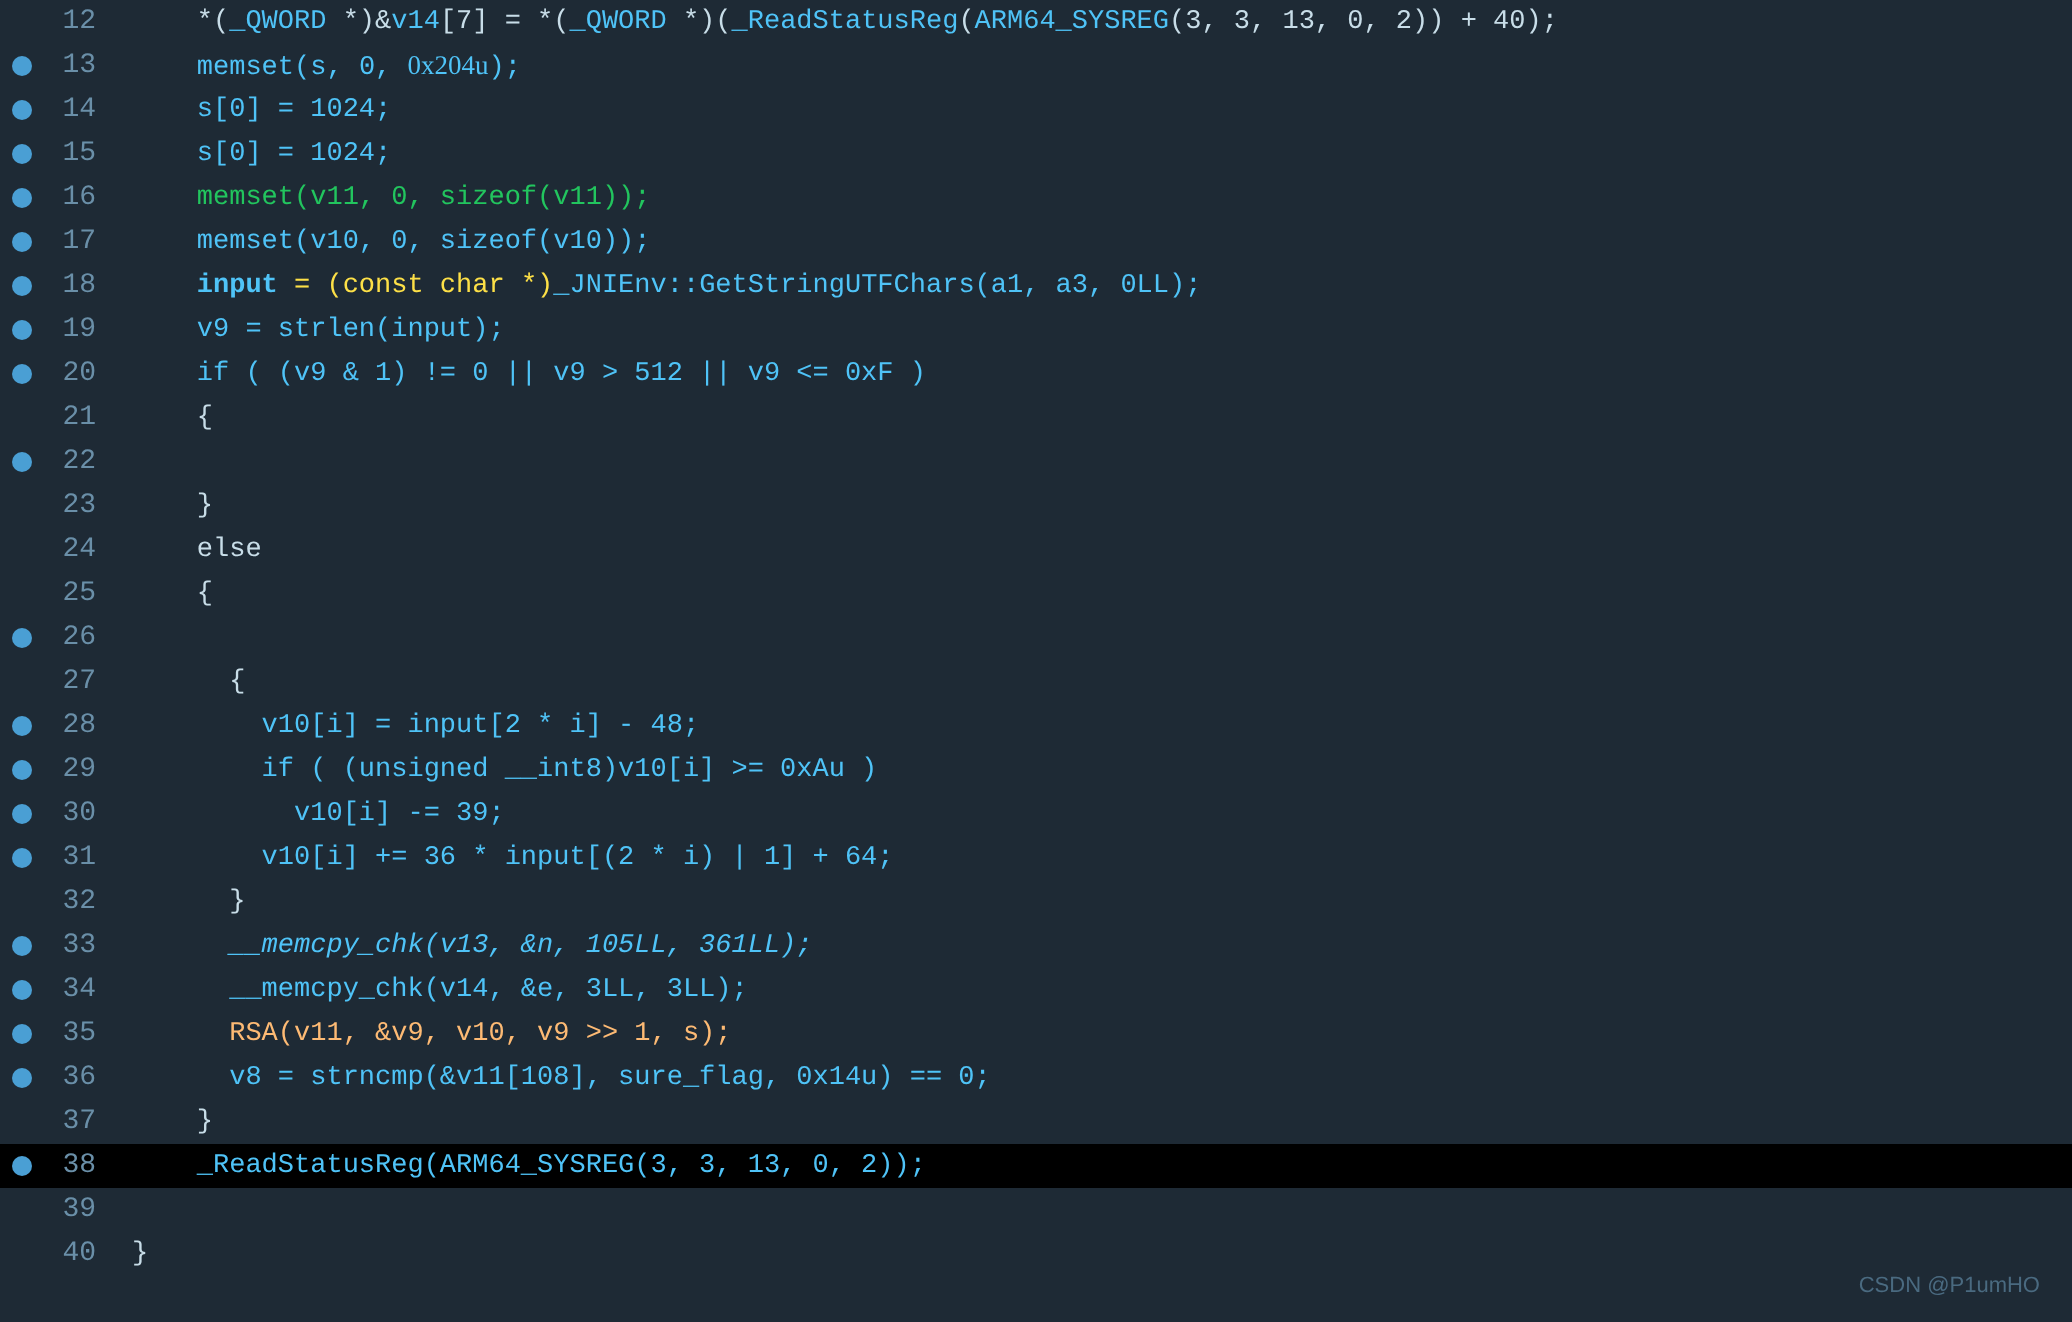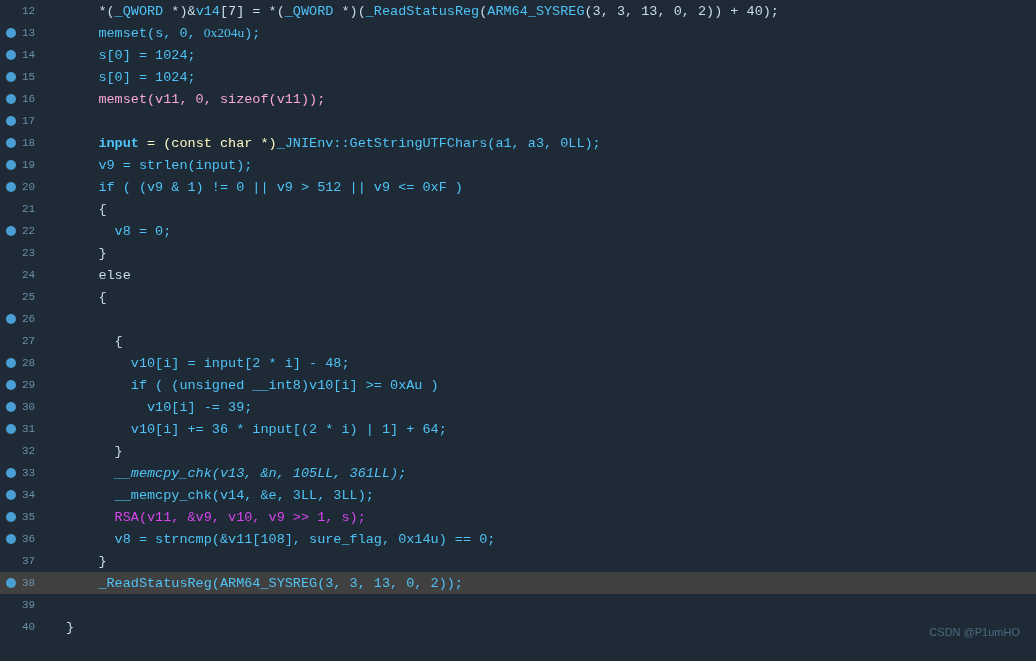--- a/index.html
+++ b/index.html
@@ -18,52 +18,53 @@
       width: 100%;
     }
     .code-line {
       display: flex;
       align-items: center;
       min-height: 22px;
       padding: 1px 0;
       position: relative;
     }
     .code-line.highlighted {
-      background: #404040;
+      background: #000000;
     }
     .line-dot {
       width: 22px;
       min-width: 22px;
       display: flex;
       align-items: center;
       justify-content: center;
     }
     .dot {
       width: 10px;
       height: 10px;
       border-radius: 50%;
       background: #4a9fd4;
     }
     .line-number {
       width: 36px;
       min-width: 36px;
       color: #6a8fa8;
+      text-align: right;
       padding-right: 10px;
       user-select: none;
-      font-size: 11px;
+      font-size: 14px;
     }
     .line-content {
       flex: 1;
       padding-left: 8px;
       white-space: pre;
       color: #c8dde8;
     }
     .watermark {
       position: absolute;
-      bottom: 23px;
+      bottom: 12px;
       right: 16px;
       color: #4a6a80;
       font-size: 11px;
       font-family: Arial, sans-serif;
     }
   </style>
 </head>
 <body>
 
 <div class="code-container">
@@ -93,34 +94,35 @@
           <div class="dot"></div>
         </div>
         <div class="line-number">15</div>
         <div class="line-content"><span style="color: rgb(79, 195, 247);">    s[0] = 1024;</span></div>
       </div>
       <div class="code-line">
         <div class="line-dot">
           <div class="dot"></div>
         </div>
         <div class="line-number">16</div>
-        <div class="line-content"><span style="color: #f9a8d4; text-align: center;">    memset(v11, 0, sizeof(v11));</span></div>
+        <div class="line-content"><span style="color: #22c55e; text-align: center;">    memset(v11, 0, sizeof(v11));</span></div>
       </div>
       <div class="code-line">
         <div class="line-dot">
           <div class="dot"></div>
         </div>
         <div class="line-number">17</div>
+        <div class="line-content"><span style="color: rgb(79, 195, 247);">    memset(v10, 0, sizeof(v10));</span></div>
       </div>
       <div class="code-line">
         <div class="line-dot">
           <div class="dot"></div>
         </div>
         <div class="line-number">18</div>
-        <div class="line-content"><span style="color: rgb(79, 195, 247);">    </span><span style="color: rgb(79, 195, 247); font-weight: bold;">input</span><span style="color: #fef9c3;"> = (const char *)</span><span style="color: rgb(79, 195, 247);">_JNIEnv::GetStringUTFChars</span><span style="color: rgb(79, 195, 247);">(a1, a3, 0LL);</span></div>
+        <div class="line-content"><span style="color: rgb(79, 195, 247);">    </span><span style="color: rgb(79, 195, 247); font-weight: bold;">input</span><span style="color: #fde047;"> = (const char *)</span><span style="color: rgb(79, 195, 247);">_JNIEnv::GetStringUTFChars</span><span style="color: rgb(79, 195, 247);">(a1, a3, 0LL);</span></div>
       </div>
       <div class="code-line">
         <div class="line-dot">
           <div class="dot"></div>
         </div>
         <div class="line-number">19</div>
         <div class="line-content"><span style="color: rgb(79, 195, 247);">    v9 = strlen(input);</span></div>
       </div>
       <div class="code-line">
         <div class="line-dot">
@@ -132,21 +134,20 @@
       <div class="code-line">
         <div class="line-dot"></div>
         <div class="line-number">21</div>
         <div class="line-content"><span style="color: rgb(200, 221, 232);">    {</span></div>
       </div>
       <div class="code-line">
         <div class="line-dot">
           <div class="dot"></div>
         </div>
         <div class="line-number">22</div>
-        <div class="line-content"><span style="color: rgb(79, 195, 247);">      v8 = 0;</span></div>
       </div>
       <div class="code-line">
         <div class="line-dot"></div>
         <div class="line-number">23</div>
         <div class="line-content"><span style="color: rgb(200, 221, 232);">    }</span></div>
       </div>
       <div class="code-line">
         <div class="line-dot"></div>
         <div class="line-number">24</div>
         <div class="line-content"><span style="color: rgb(200, 221, 232);">    else</span></div>
@@ -212,21 +213,21 @@
           <div class="dot"></div>
         </div>
         <div class="line-number">34</div>
         <div class="line-content"><span style="color: rgb(79, 195, 247);">      __memcpy_chk(v14, &amp;e, 3LL, 3LL);</span></div>
       </div>
       <div class="code-line">
         <div class="line-dot">
           <div class="dot"></div>
         </div>
         <div class="line-number">35</div>
-        <div class="line-content"><span style="color: #d946ef;">      RSA(v11, &amp;v9, v10, v9 &gt;&gt; 1, s);</span></div>
+        <div class="line-content"><span style="color: #fdba74;">      RSA(v11, &amp;v9, v10, v9 &gt;&gt; 1, s);</span></div>
       </div>
       <div class="code-line">
         <div class="line-dot">
           <div class="dot"></div>
         </div>
         <div class="line-number">36</div>
         <div class="line-content"><span style="color: rgb(79, 195, 247);">      v8 = strncmp(&amp;v11[108], sure_flag, 0x14u) == 0;</span></div>
       </div>
       <div class="code-line">
         <div class="line-dot"></div>

